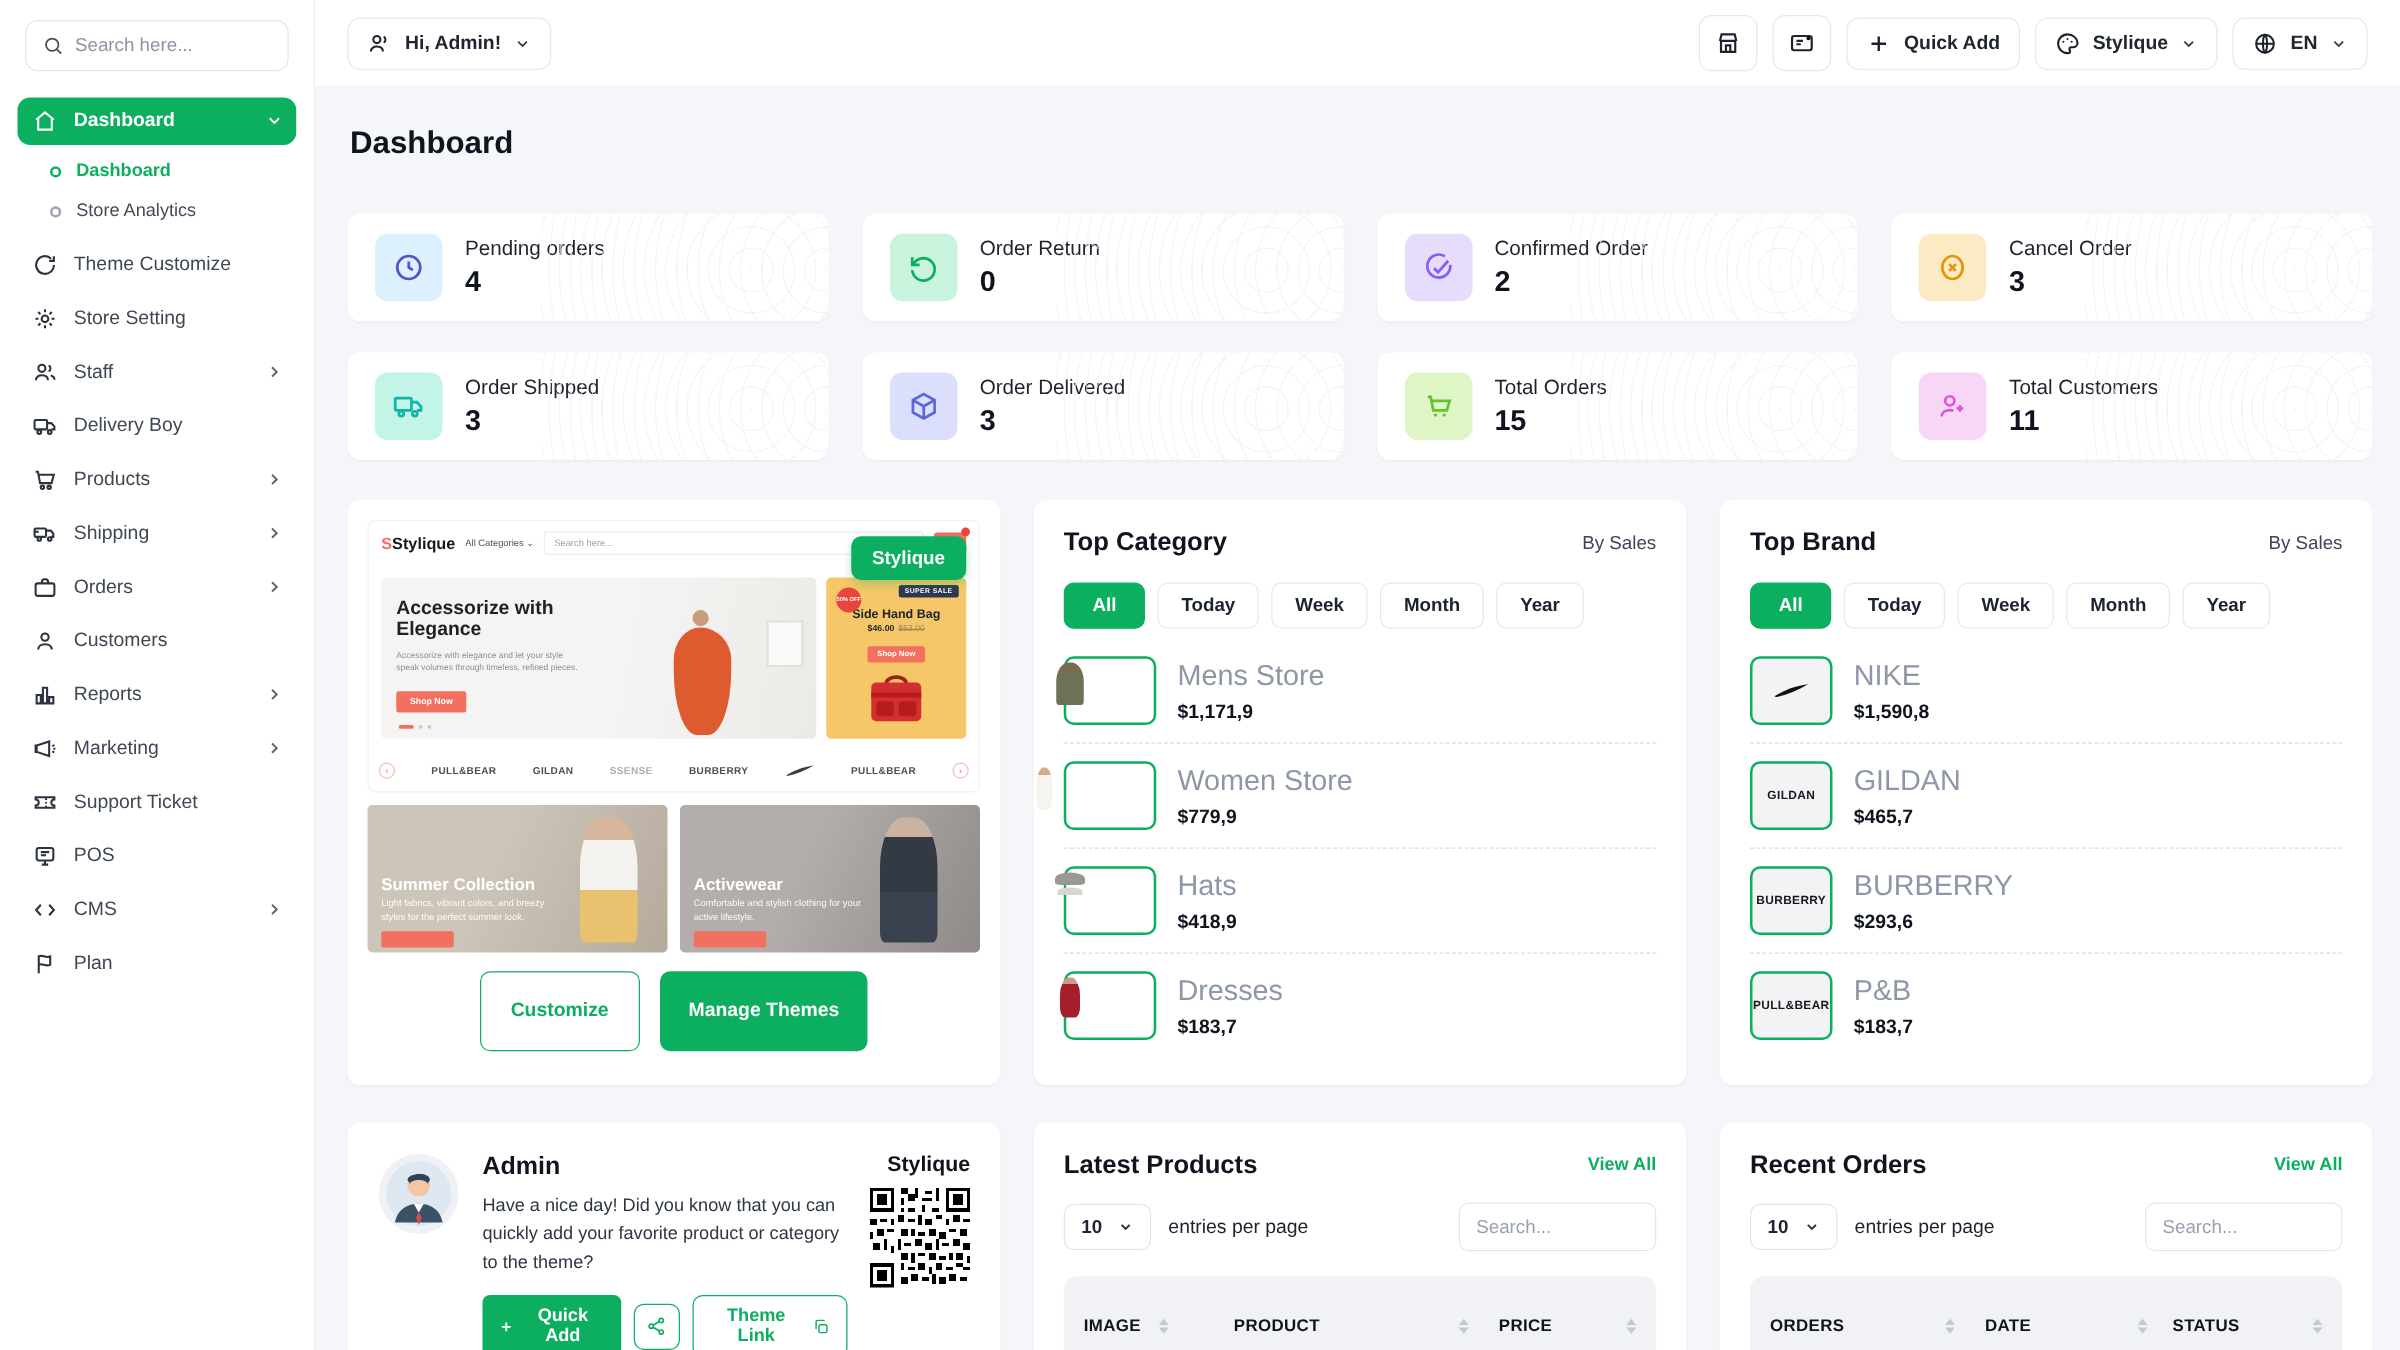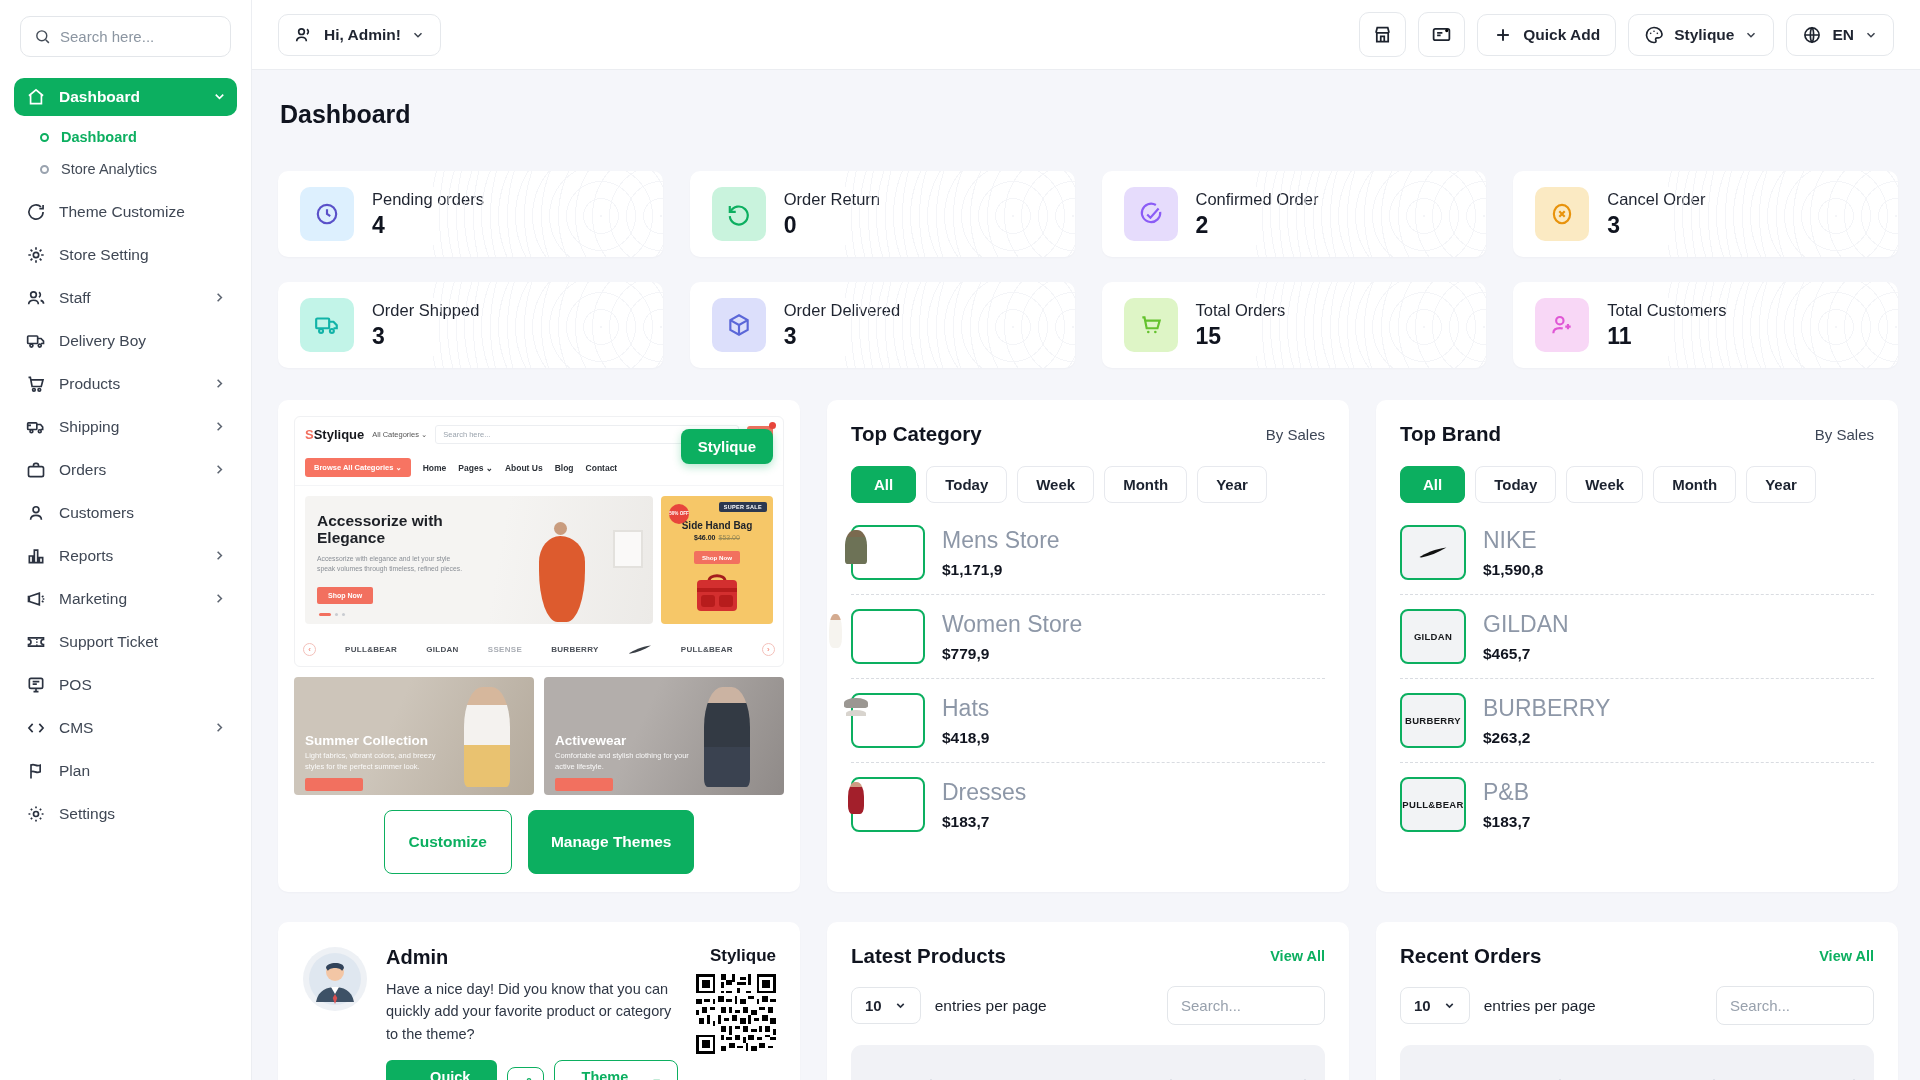--- a/index.html
+++ b/index.html
@@ -370,27 +370,20 @@
           <polyline points="9 6 15 12 9 18"></polyline>
         </svg>
     </div>
     <div class="mitem">
       <svg viewBox="0 0 24 24" fill="none" stroke-width="2">
           <path d="M6 21V4"></path>
           <path d="M6 5c4-2.2 6 2 11 0v8c-5 2.2-7-2-11 0"></path>
         </svg>
       <span>Plan</span>
     </div>
-    <div class="mitem">
-      <svg viewBox="0 0 24 24" fill="none" stroke-width="2">
-          <circle cx="12" cy="12" r="3"></circle>
-          <path d="M12 3v2.2M12 18.8V21M3 12h2.2M18.8 12H21M5.8 5.8l1.6 1.6M16.6 16.6l1.6 1.6M18.2 5.8l-1.6 1.6M7.4 16.6l-1.6 1.6"></path>
-        </svg>
-      <span>Settings</span>
-    </div>
   </nav>
 </aside>
 
 <header class="topbar">
   <button class="tbtn">
     <svg viewBox="0 0 24 24" fill="none" stroke-width="2">
         <circle cx="9" cy="8" r="3.4"></circle>
         <path d="M3.2 19.5c0-3.2 2.6-4.8 5.8-4.8s5.8 1.6 5.8 4.8"></path>
         <path d="M15.5 5.2a3.3 3.3 0 0 1 0 5.8"></path>
       </svg>
@@ -561,28 +554,20 @@
         <div class="p-head">
           <span class="p-logo"><i>S</i><span>Stylique</span></span>
           <span class="p-cat"><span>All Categories</span> ⌄</span>
           <span class="p-search">Search here...</span>
           <span class="p-searchbtn">
               <svg viewBox="0 0 24 24" fill="none" stroke-width="3">
                 <circle cx="11" cy="11" r="7"></circle>
                 <line x1="16.5" y1="16.5" x2="21" y2="21"></line>
               </svg>
             </span>
-        </div>
-        <div class="p-nav">
-          <span class="p-browse"><span>Browse All Categories</span> ⌄</span>
-          <span class="p-link">Home</span>
-          <span class="p-link"><span>Pages</span> ⌄</span>
-          <span class="p-link">About Us</span>
-          <span class="p-link">Blog</span>
-          <span class="p-link">Contact</span>
         </div>
         <div class="p-hero">
           <div class="p-hero-main">
             <div class="p-h1"><span>Accessorize with</span><br><span>Elegance</span></div>
             <div class="p-htext">Accessorize with elegance and let your style speak volumes through timeless, refined pieces.</div>
             <span class="p-shop">Shop Now</span>
             <span class="fig-head"></span>
             <span class="fig-dress"></span>
             <span class="fig-shelf"></span>
             <div class="p-dots">
@@ -722,21 +707,21 @@
               <div class="pname">GILDAN</div>
           <div class="pprice">$465,7</div>
             </span>
         </div>
         <div class="pitem">
           <span class="brand-thumb">
               <span class="brand-logo">BURBERRY</span>
             </span>
           <span>
               <div class="pname">BURBERRY</div>
-          <div class="pprice">$263,2</div>
+          <div class="pprice">$293,6</div>
             </span>
         </div>
         <div class="pitem">
           <span class="brand-thumb">
               <span class="brand-logo">PULL&amp;BEAR</span>
             </span>
           <span>
               <div class="pname">P&amp;B</div>
           <div class="pprice">$183,7</div>
             </span>

